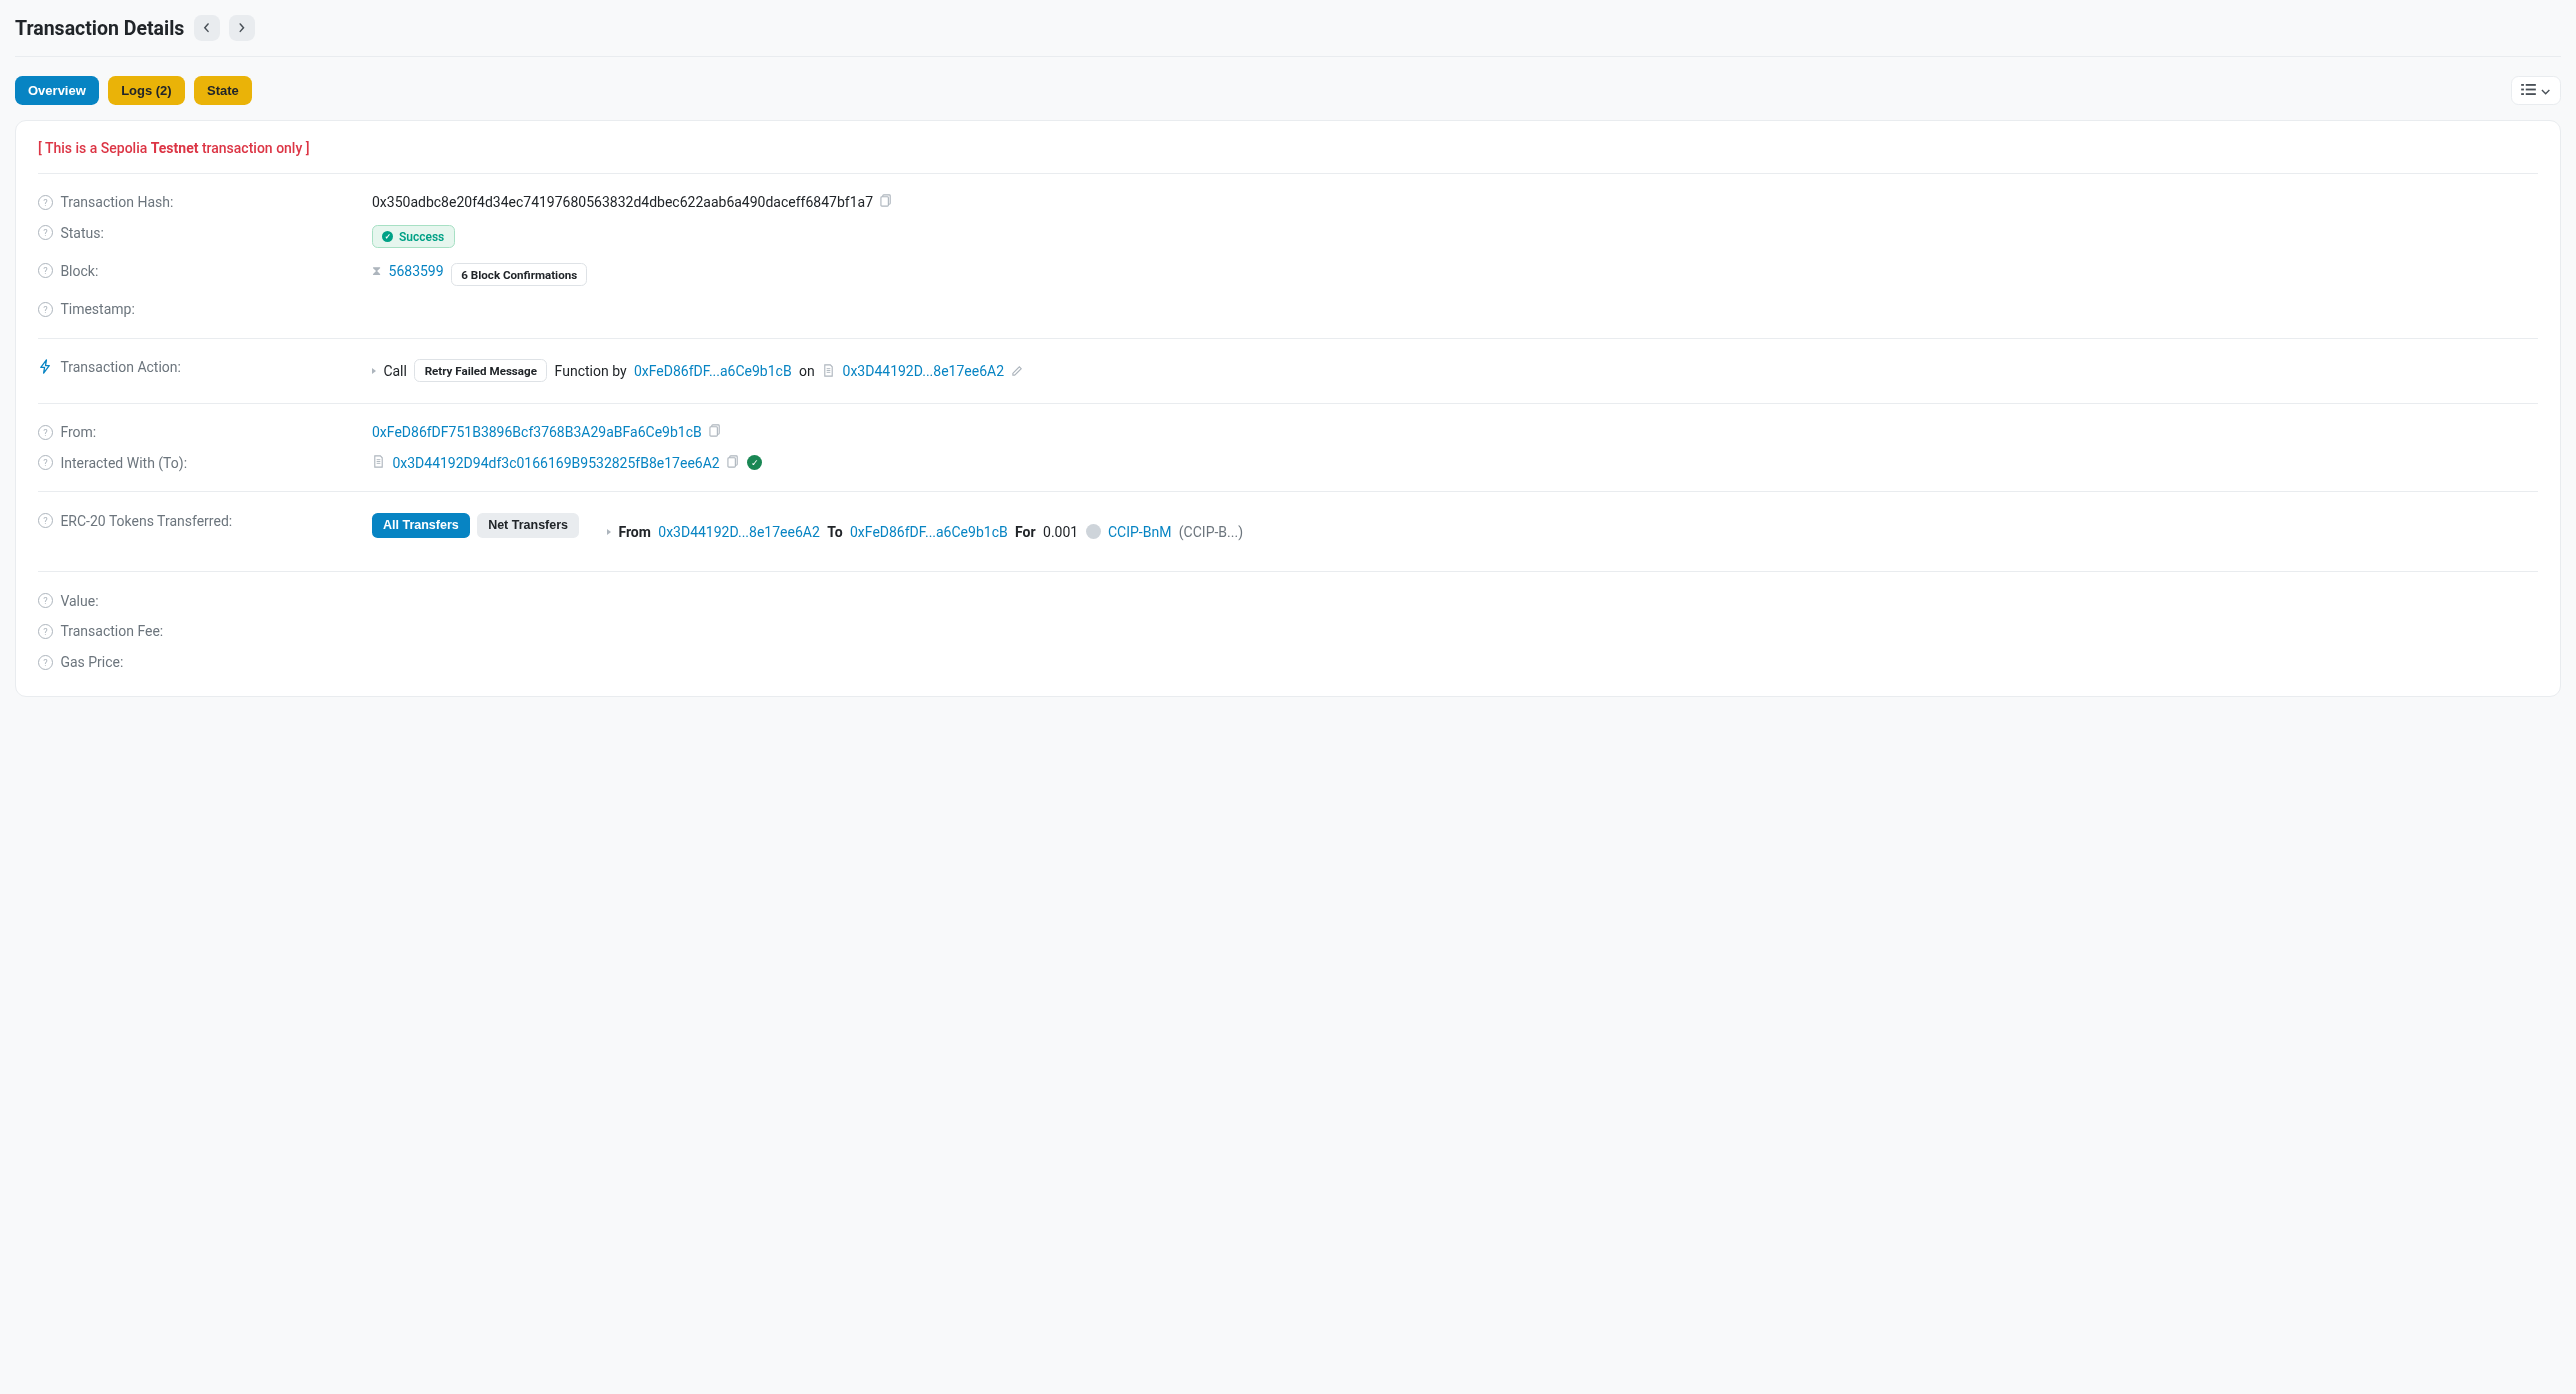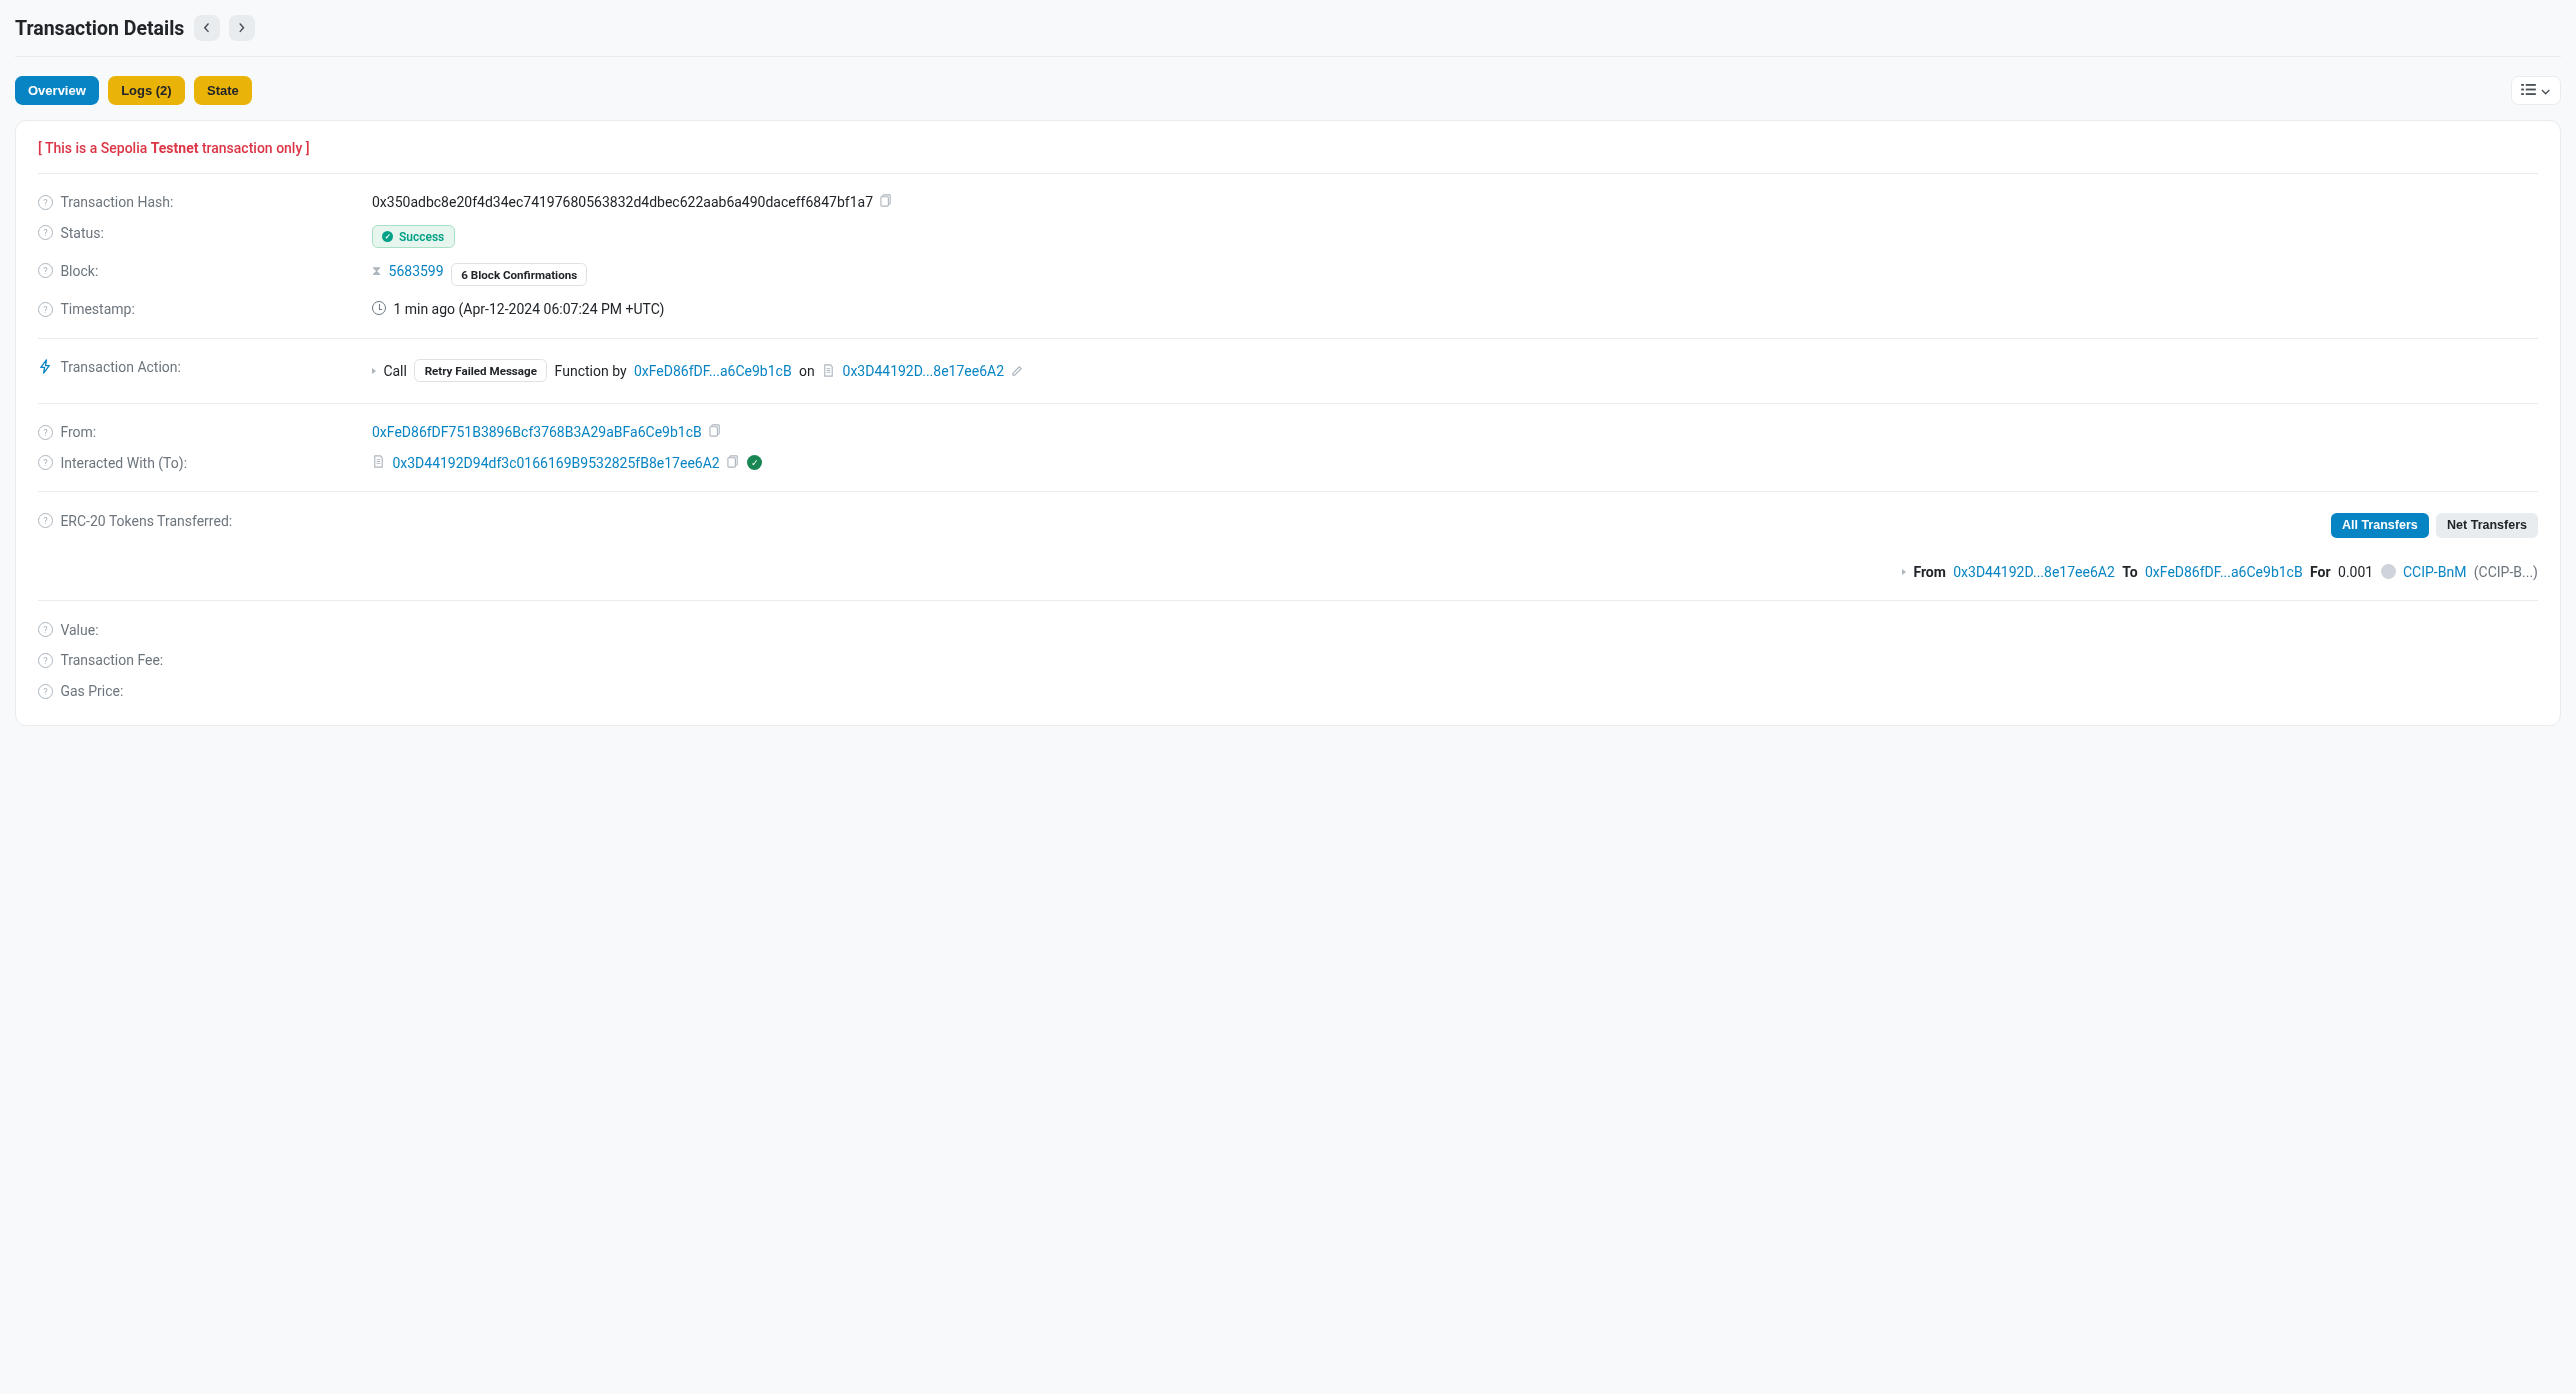--- a/index.html
+++ b/index.html
@@ -337,27 +337,20 @@
       <span class="link">5683599</span>
       <span class="pill-outline">6 Block Confirmations</span>
     </div>
   </div>
 
   <div class="row">
     <div class="row-label">
       <span class="help-icon">?</span>
       <span>Timestamp:</span>
     </div>
-    <div class="row-value">
-      <span class="clock-icon"></span>
-      <span>
-        <span>1 min ago</span>
-        <span>(Apr-12-2024 06:07:24 PM +UTC)</span>
-      </span>
-    </div>
   </div>
 
   <hr class="section-div">
 
   <div class="row">
     <div class="row-label">
       <span class="lightning-icon">
         <svg viewBox="0 0 16 16">
             <path d="M9 1 L3 9 h4 l-1 6 6-8 h-4 z" fill="none" stroke="#0784c3" stroke-width="1.4" stroke-linejoin="round"></path>
           </svg>
@@ -427,21 +420,21 @@
     </div>
   </div>
 
   <hr class="section-div">
 
   <div class="row">
     <div class="row-label">
       <span class="help-icon">?</span>
       <span>ERC-20 Tokens Transferred:</span>
     </div>
-    <div class="row-value" style="flex-direction:column; align-items:flex-end; gap:13px;">
+    <div class="row-value" style="flex-direction:row; align-items:center; gap:28px;">
       <div class="small-pill-group">
         <button class="small-pill active">All Transfers</button>
         <button class="small-pill">Net Transfers</button>
       </div>
       <div class="action-text-row">
         <span class="caret-right"></span>
         <b>From</b>
         <span class="link">0x3D44192D...8e17ee6A2</span>
         <b>To</b>
         <span class="link">0xFeD86fDF...a6Ce9b1cB</span>

